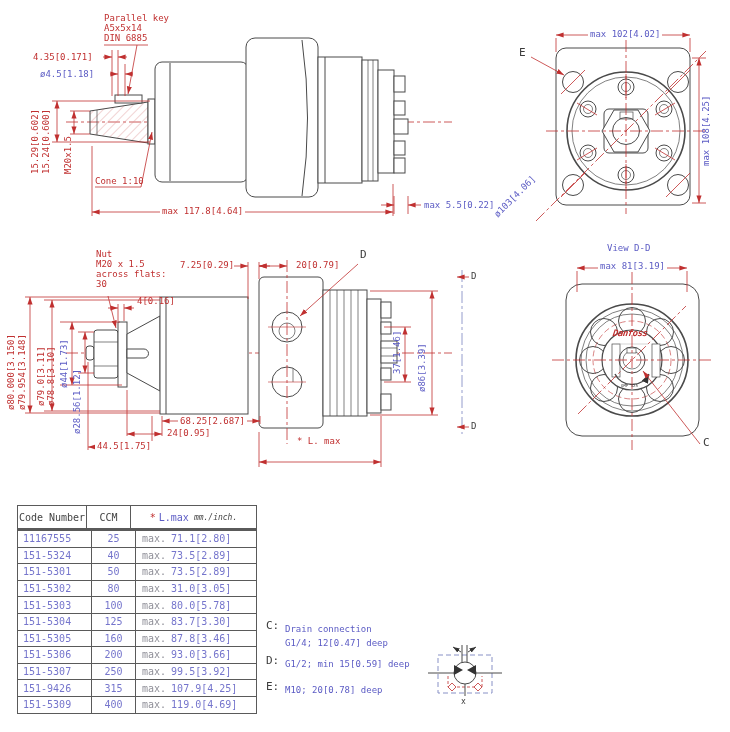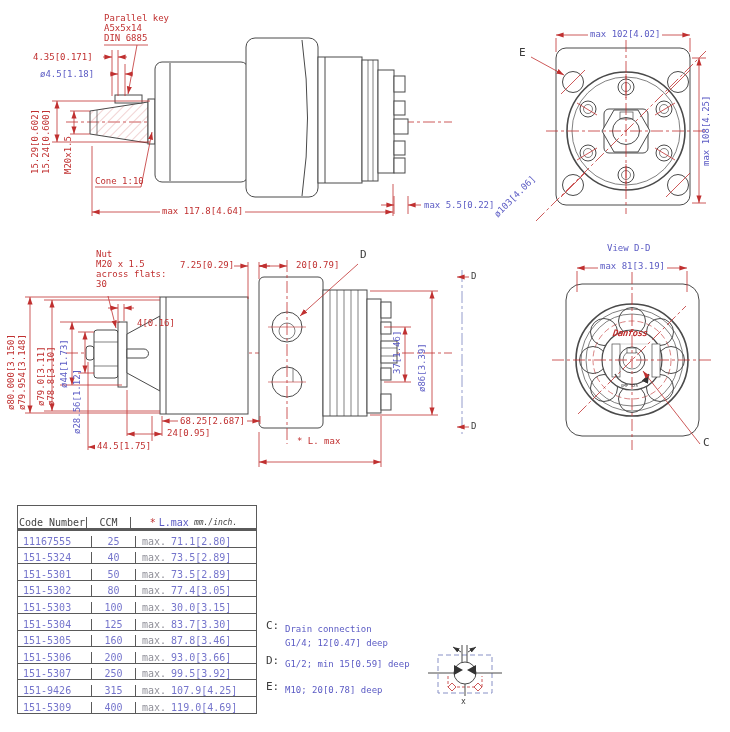--- a/index.html
+++ b/index.html
@@ -20,21 +20,21 @@
   .red{color:#c03030;}
   .blue{color:#5b5bc4;}
   .dark{color:#3b3b3b;}
   .wbg{background:#fff;padding:0 2px;}
   .big{font-size:11px;}
   .logo{font-size:9px;font-weight:bold;font-style:italic;letter-spacing:-0.5px;transform:skewX(-8deg);}
   .tiny{font-size:4px;letter-spacing:0;}
   
   .tbl{position:absolute;left:17px;top:505px;width:238px;border:1px solid #5a5a5a;
        font-size:10px;z-index:2;background:#fff;}
-  .tr{display:flex;height:15.6px;border-top:1px solid #5a5a5a;align-items:flex-end;}
+  .tr{display:flex;height:15.6px;border-top:1px solid #5a5a5a;}
   .tr.th{height:22px;border-top:none;border-bottom:2.5px double #5a5a5a;}
   .td{display:flex;align-items:center;overflow:hidden;}
   .c1{width:68px;padding-left:5px;}
   .c2{width:43px;justify-content:center;border-left:1px solid #5a5a5a;}
   .c3{flex:1;padding-left:6px;border-left:1px solid #5a5a5a;}
   .th .td{justify-content:center;padding-left:0;color:#444;}
   .code,.ccm,.val{color:#7575cc;}
   .pfx{color:#8f8f98;margin-right:5px;}
   .star{color:#c03030;margin-right:3px;}
   .lm{color:#5b5bc4;margin-right:5px;}
@@ -307,21 +307,21 @@
 <div class="vt blue" style="left:701px;top:166px">max 108[4.25]</div>
 <div class="diag blue" style="left:492px;top:212px">ø103[4.06]</div>
 
 <div class="lbl red" style="left:96px;top:249px">Nut</div>
 <div class="lbl red" style="left:96px;top:259px">M20 x 1.5</div>
 <div class="lbl red" style="left:96px;top:269px">across flats:</div>
 <div class="lbl red" style="left:96px;top:279px">30</div>
 <div class="lbl red" style="left:180px;top:260px">7.25[0.29]</div>
 <div class="lbl red" style="left:296px;top:260px">20[0.79]</div>
 <div class="lbl dark big" style="left:360px;top:250px">D</div>
-<div class="lbl red" style="left:137px;top:318px">4[0.16]</div>
+<div class="lbl red" style="left:137px;top:296px">4[0.16]</div>
 <div class="vt red" style="left:6px;top:410px">ø80.000[3.150]</div>
 <div class="vt red" style="left:17px;top:410px">ø79.954[3.148]</div>
 <div class="vt red" style="left:36px;top:406px">ø79.0[3.11]</div>
 <div class="vt red" style="left:46px;top:406px">ø78.8[3.10]</div>
 <div class="vt blue" style="left:59px;top:388px">ø44[1.73]</div>
 <div class="vt blue" style="left:72px;top:434px">ø28.56[1.12]</div>
 <div class="lbl red wbg" style="left:178px;top:416px">68.25[2.687]</div>
 <div class="lbl red" style="left:167px;top:428px">24[0.95]</div>
 <div class="lbl red wbg" style="left:95px;top:441px">44.5[1.75]</div>
 <div class="lbl red wbg" style="left:295px;top:436px">* L. max</div>
@@ -368,29 +368,29 @@
         <div class="td c3">
           <span class="pfx">max.</span>
           <span class="val">73.5[2.89]</span>
         </div>
       </div>
   <div class="tr">
         <div class="td c1 code">151-5302</div>
         <div class="td c2 ccm">80</div>
         <div class="td c3">
           <span class="pfx">max.</span>
-          <span class="val">77.4[3.05]</span>
+          <span class="val">31.0[3.05]</span>
         </div>
       </div>
   <div class="tr">
         <div class="td c1 code">151-5303</div>
         <div class="td c2 ccm">100</div>
         <div class="td c3">
           <span class="pfx">max.</span>
-          <span class="val">30.0[3.15]</span>
+          <span class="val">80.0[5.78]</span>
         </div>
       </div>
   <div class="tr">
         <div class="td c1 code">151-5304</div>
         <div class="td c2 ccm">125</div>
         <div class="td c3">
           <span class="pfx">max.</span>
           <span class="val">83.7[3.30]</span>
         </div>
       </div>

